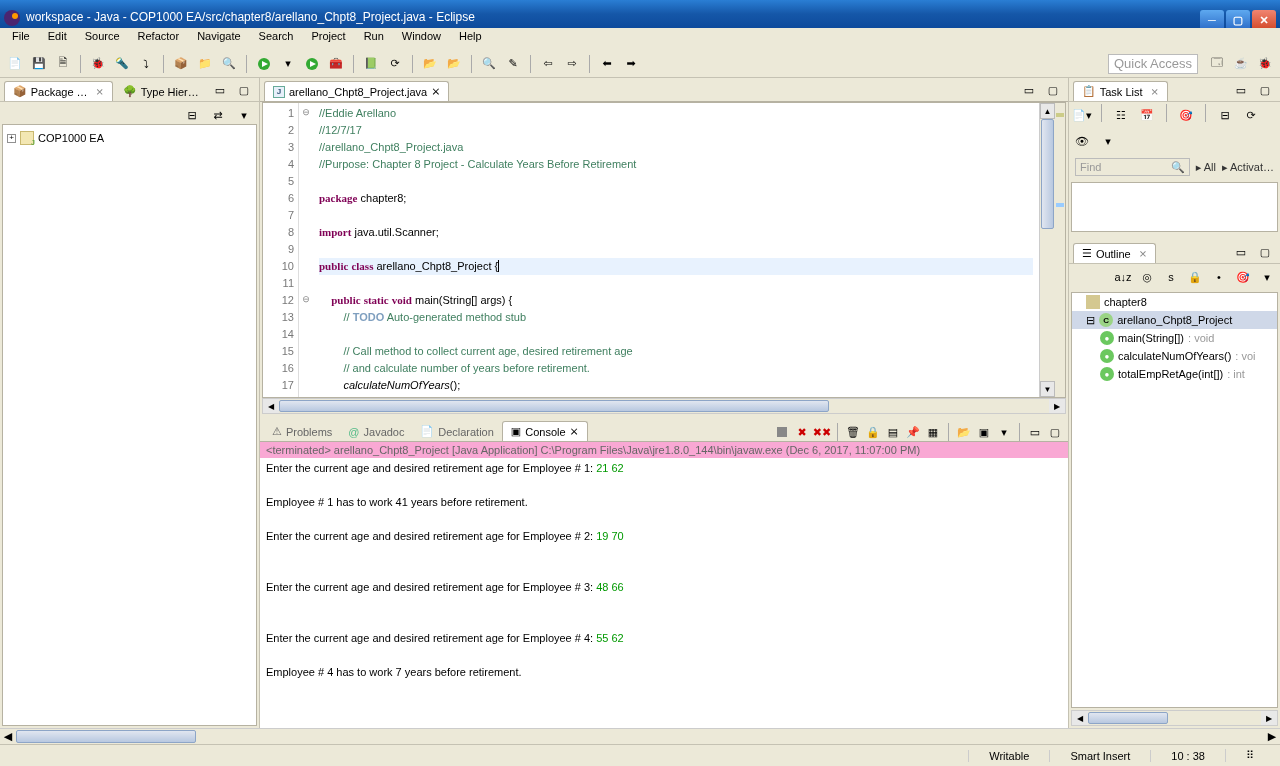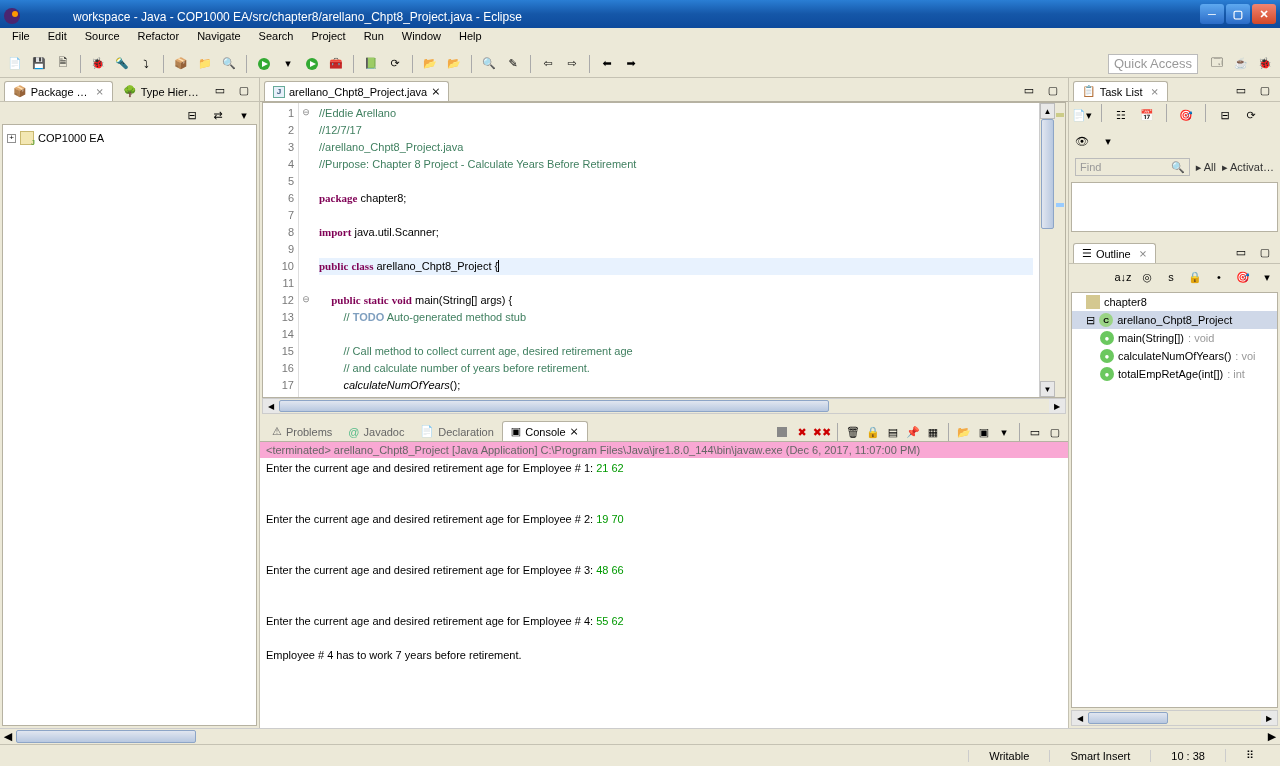--- a/index.html
+++ b/index.html
@@ -1,19 +1,19 @@
 <!DOCTYPE html>
 <html><head>
 <meta charset="utf-8">
 <style>
 * { box-sizing: border-box; margin: 0; padding: 0; font-family: "Segoe UI", Tahoma, sans-serif; font-size: 11px; }
 body { width: 1280px; height: 766px; background: #ece9d8; overflow: hidden; display: flex; flex-direction: column; }
 
 
-.titlebar { height: 28px; background: linear-gradient(to bottom, #2a7ed4, #1557a8, #0d4a9c); display: flex; align-items: flex-end; color: white; padding: 4px 4px; gap: 47px; }
+.titlebar { height: 28px; background: linear-gradient(to bottom, #2a7ed4, #1557a8, #0d4a9c); display: flex; align-items: flex-start; color: white; padding: 10px 4px; }
 .titlebar .eclipse-icon { width: 16px; height: 16px; background: #4a2570; border-radius: 50%; margin-right: 6px; position: relative; }
 .titlebar .eclipse-icon::after { content:""; position:absolute; width:6px; height:6px; background:#f90; border-radius:50%; top:3px; right:2px; }
 .titlebar .title-text { flex: 1; font-size: 12px; }
 .winbtns { display: flex; gap: 2px; }
 .winbtn { width: 24px; height: 20px; display:flex; align-items:center; justify-content:center; border-radius:3px; font-size:11px; font-weight:bold; }
 .winbtn.min { background: linear-gradient(#5ea9f0,#2b6bc7); color:white; }
 .winbtn.max { background: linear-gradient(#5ea9f0,#2b6bc7); color:white; }
 .winbtn.close { background: linear-gradient(#f08571,#d24828); color:white; }
 
 
@@ -340,20 +340,21 @@
           <div class="ctbtn">▾</div>
           <div class="tsep"></div>
           <div class="ctbtn">▭</div>
           <div class="ctbtn">▢</div>
         </div>
       </div>
       <div class="console-header">&lt;terminated&gt; arellano_Chpt8_Project [Java Application] C:\Program Files\Java\jre1.8.0_144\bin\javaw.exe (Dec 6, 2017, 11:07:00 PM)</div>
       <div class="console-body" id="console-body">
           <div class="console-row">Enter the current age and desired retirement age for Employee # 1: <span class="inp">21 62</span></div>
           <div class="console-row">&nbsp;</div>
+          <div class="console-row">Employee # 1 has to work 41 years before retirement.</div>
           <div class="console-row">&nbsp;</div>
           <div class="console-row">Enter the current age and desired retirement age for Employee # 2: <span class="inp">19 70</span></div>
           <div class="console-row">&nbsp;</div>
           <div class="console-row">&nbsp;</div>
           <div class="console-row">Enter the current age and desired retirement age for Employee # 3: <span class="inp">48 66</span></div>
           <div class="console-row">&nbsp;</div>
           <div class="console-row">&nbsp;</div>
           <div class="console-row">Enter the current age and desired retirement age for Employee # 4: <span class="inp">55 62</span></div>
           <div class="console-row">&nbsp;</div>
           <div class="console-row">Employee # 4 has to work 7 years before retirement.</div>

